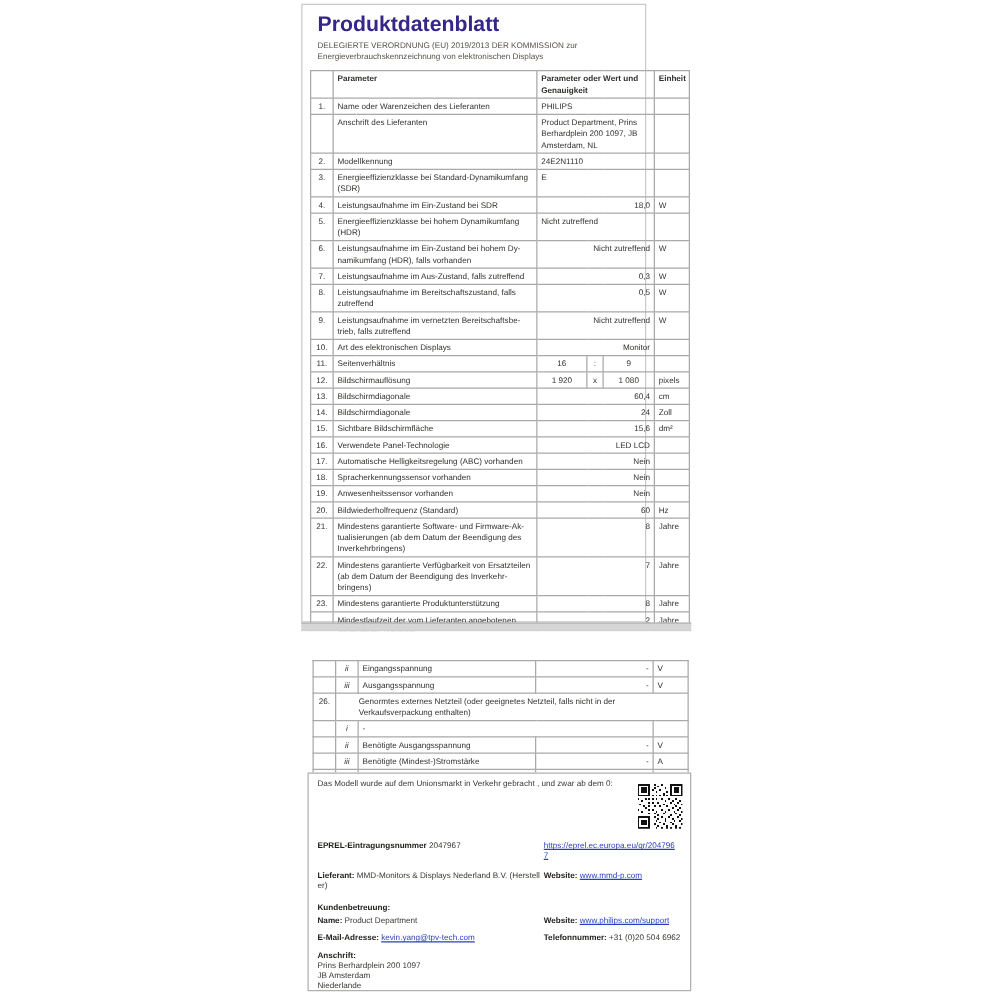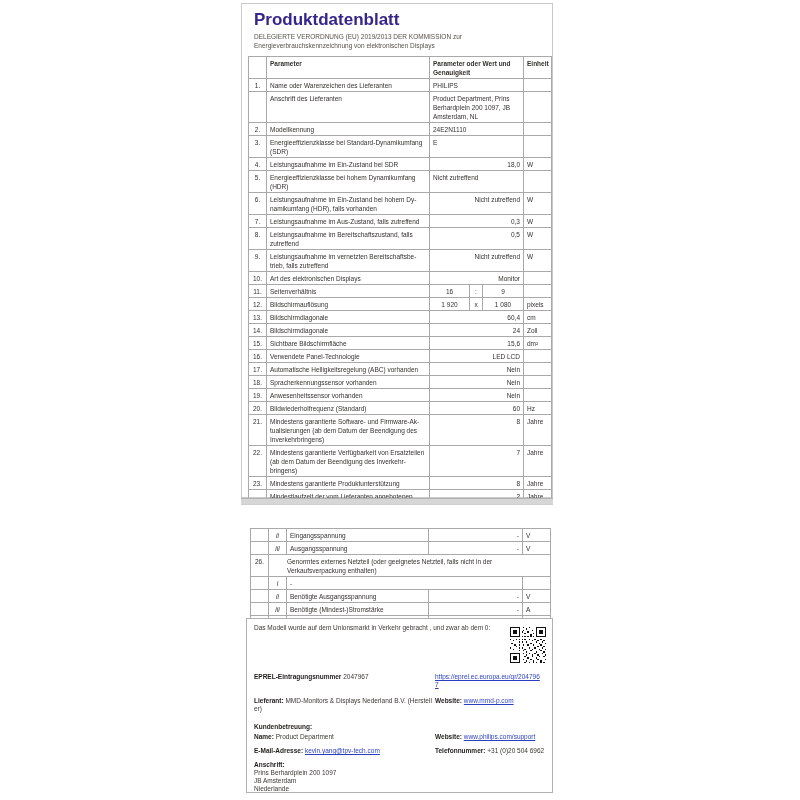--- a/index.html
+++ b/index.html
@@ -1,19 +1,19 @@
 <!DOCTYPE html>
 <html><head>
 <meta charset="utf-8">
 <style>
   html,body{margin:0;padding:0;background:#ffffff;}
   #canvas{position:relative;width:800px;height:800px;background:#ffffff;overflow:hidden;
           font-family:"Liberation Sans", sans-serif;color:#33312e;}
   
-  .page1{position:absolute;left:241px;top:3px;width:312px;height:495px;box-sizing:border-box;
+  .page1{position:absolute;left:241px;top:3px;width:276px;height:495px;box-sizing:border-box;
          background:#fff;border:1px solid #c9c9c9;padding:5px 0 0 6px;}
   .doc-title{margin:1px 0 2px 6px;font-size:17px;font-weight:bold;color:#37268a;letter-spacing:0px;}
   .subtitle{margin-left:6px;font-size:6.5px;line-height:9px;color:#57514a;}
   
   table{border-collapse:collapse;table-layout:fixed;font-size:6.5px;line-height:9px;color:#33312e;}
   #t1{width:303px;margin-top:6px;}
   #t2{position:absolute;left:9px;top:23px;width:300px;}
   td{border:1px solid #a9a9a9;padding:1.5px 3px;vertical-align:top;overflow:hidden;}
   .hdr{font-weight:bold;}
   .num{text-align:center;padding-left:1px;padding-right:1px;}

